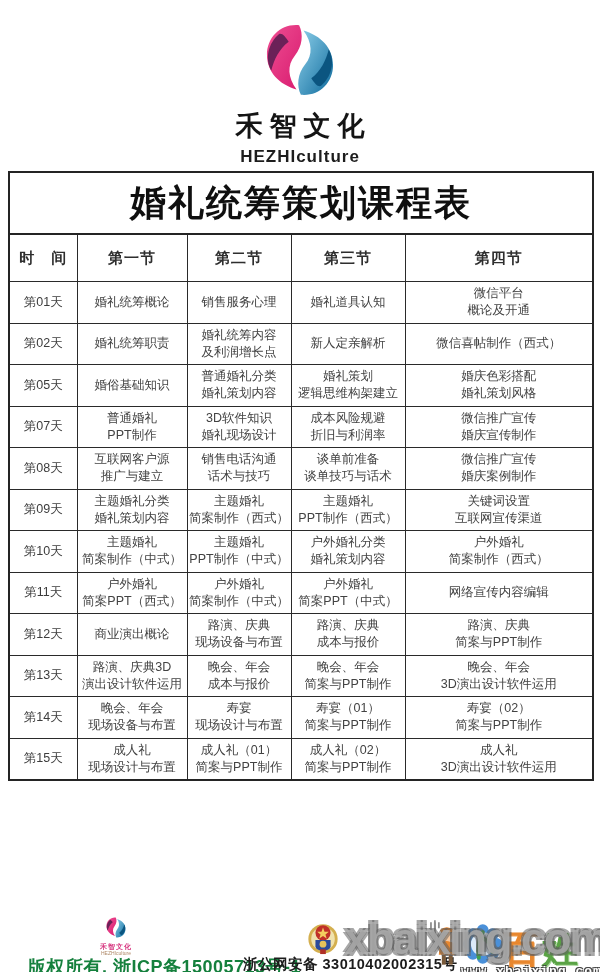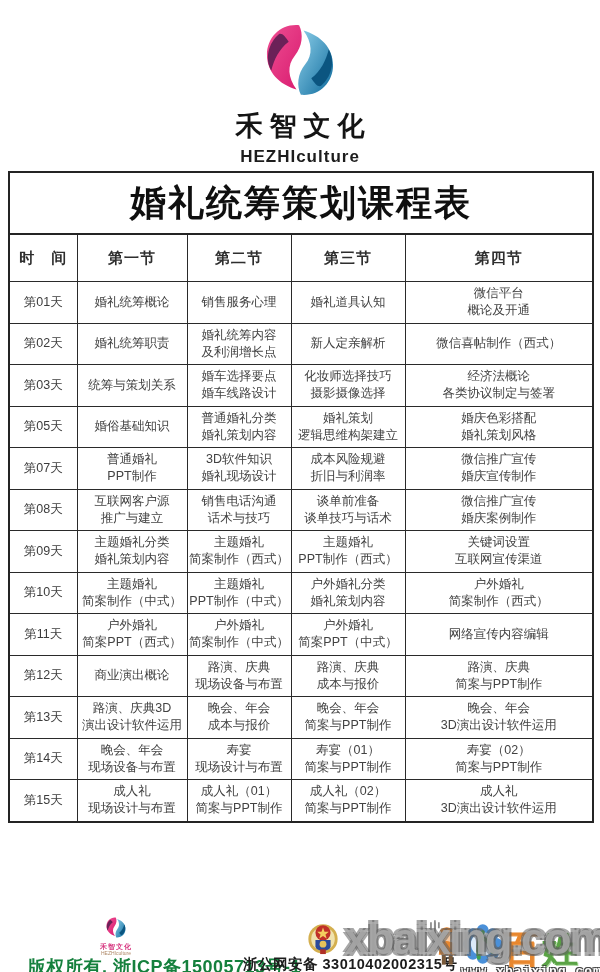--- a/index.html
+++ b/index.html
@@ -114,30 +114,20 @@
             <td>微信平台
 概论及开通</td>
           </tr>
           <tr>
             <td class="day">第02天</td>
             <td>婚礼统筹职责</td>
             <td>婚礼统筹内容
 及利润增长点</td>
             <td>新人定亲解析</td>
             <td>微信喜帖制作（西式）</td>
-          </tr>
-          <tr>
-            <td class="day">第03天</td>
-            <td>统筹与策划关系</td>
-            <td>婚车选择要点
-婚车线路设计</td>
-            <td>化妆师选择技巧
-摄影摄像选择</td>
-            <td>经济法概论
-各类协议制定与签署</td>
           </tr>
           <tr>
             <td class="day">第05天</td>
             <td>婚俗基础知识</td>
             <td>普通婚礼分类
 婚礼策划内容</td>
             <td>婚礼策划
 逻辑思维构架建立</td>
             <td>婚庆色彩搭配
 婚礼策划风格</td>

